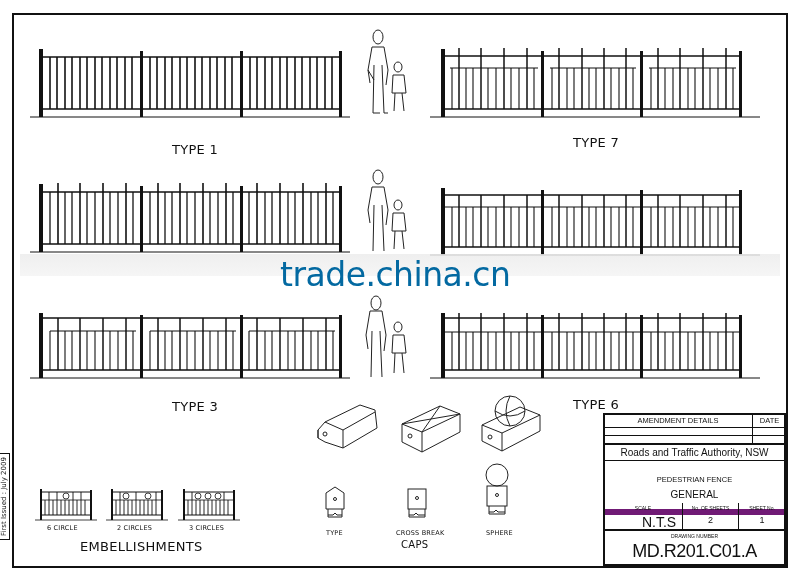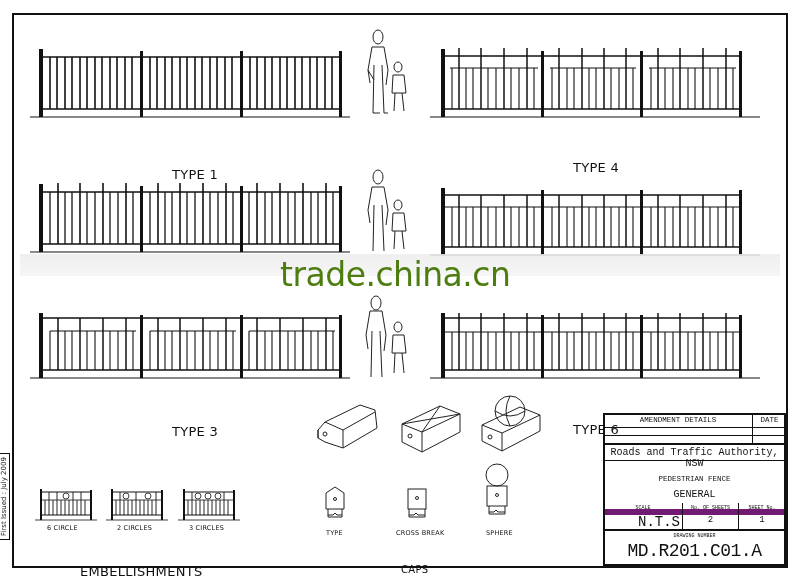--- a/index.html
+++ b/index.html
@@ -1,26 +1,26 @@
 <!DOCTYPE html>
 <html><head>
 <meta charset="utf-8">
 <style>
   html, body { margin:0; padding:0; background:#fff; }
   body { width:800px; height:580px; position:relative; overflow:hidden; font-family:"Liberation Sans", sans-serif; color:#111; }
   .sheet { position:absolute; left:12px; top:13px; width:776px; height:555px; border:2px solid #111; box-sizing:border-box; }
   .abs { position:absolute; }
-  .label { font-family:"DejaVu Sans", sans-serif; font-size:13px; letter-spacing:0.3px; color:#111;margin-top:25px; }
+  .label { font-family:"DejaVu Sans", sans-serif; font-size:13px; letter-spacing:0.3px; color:#111; }
   .small { font-family:"DejaVu Sans", sans-serif; font-size:6.5px; color:#111; letter-spacing:0.2px; }
   svg { position:absolute; overflow:visible; }
   .first-issued { position:absolute; left:-2px; top:540px; transform:rotate(-90deg); transform-origin:left top; border:1px solid #111; padding:1px 3px; font-family:"DejaVu Sans", sans-serif; font-size:7px; white-space:nowrap; background:#fff; }
   .watermark-band { position:absolute; left:20px; top:254px; width:760px; height:22px; background:linear-gradient(#ececec, #f4f4f4); opacity:0.85; }
-  .watermark { position:absolute; left:280px; top:255px; font-family:"DejaVu Sans", sans-serif; font-size:33px; color:#4d7c0f; letter-spacing:-0.5px; }
+  .watermark { position:absolute; left:280px; top:255px; font-family:"DejaVu Sans", sans-serif; font-size:33px; color:#0369a1; letter-spacing:-0.5px; }
   
-  .tb { position:absolute; left:603px; top:413px; width:183px; height:153px; border:2px solid #111; box-sizing:border-box; font-family:Liberation Mono, monospace; }
+  .tb { position:absolute; left:603px; top:413px; width:183px; height:153px; border:2px solid #111; box-sizing:border-box; font-family:Liberation Sans, sans-serif; }
   .tb .row { position:absolute; left:0; right:0; border-bottom:1px solid #111; }
   .tb .cell { position:absolute; text-align:center; }
 </style>
 </head>
 <body>
 
 <div class="sheet"></div>
 
 <svg width="320" height="80" style="left:30px;top:45px;">
   <line x1="0" y1="72" x2="320" y2="72" stroke="#111" stroke-width="1"></line>
@@ -116,21 +116,21 @@
     <line x1="221" y1="23" x2="221" y2="64"></line>
       <line x1="235" y1="23" x2="235" y2="64"></line>
       <line x1="243" y1="23" x2="243" y2="64"></line>
       <line x1="258" y1="23" x2="258" y2="64"></line>
       <line x1="265" y1="23" x2="265" y2="64"></line>
       <line x1="280" y1="23" x2="280" y2="64"></line>
       <line x1="288" y1="23" x2="288" y2="64"></line>
       <line x1="303" y1="23" x2="303" y2="64"></line>
   </g>
 </svg>
-<div class="abs label" style="left:573px;top:135px;">TYPE 4</div>
+<div class="abs label" style="left:573px;top:135px;">TYPE 7</div>
 
 <svg width="70" height="95" style="left:358px;top:25px;">
   <g fill="none" stroke="#222" stroke-width="1">
     <ellipse cx="20" cy="12" rx="5" ry="7"></ellipse>
     <path d="M14 22 L26 22 L30 45 L28 60 M14 22 L10 45 L12 58 M16 40 L15 88 L22 88 M24 40 L26 88 L30 88 M10 45 L16 55"></path>
     <ellipse cx="40" cy="42" rx="4" ry="5"></ellipse>
     <path d="M35 50 L46 50 L48 68 L34 68 Z M37 68 L36 86 M44 68 L46 86"></path>
   </g>
 </svg>
 <svg width="70" height="90" style="left:358px;top:165px;">

